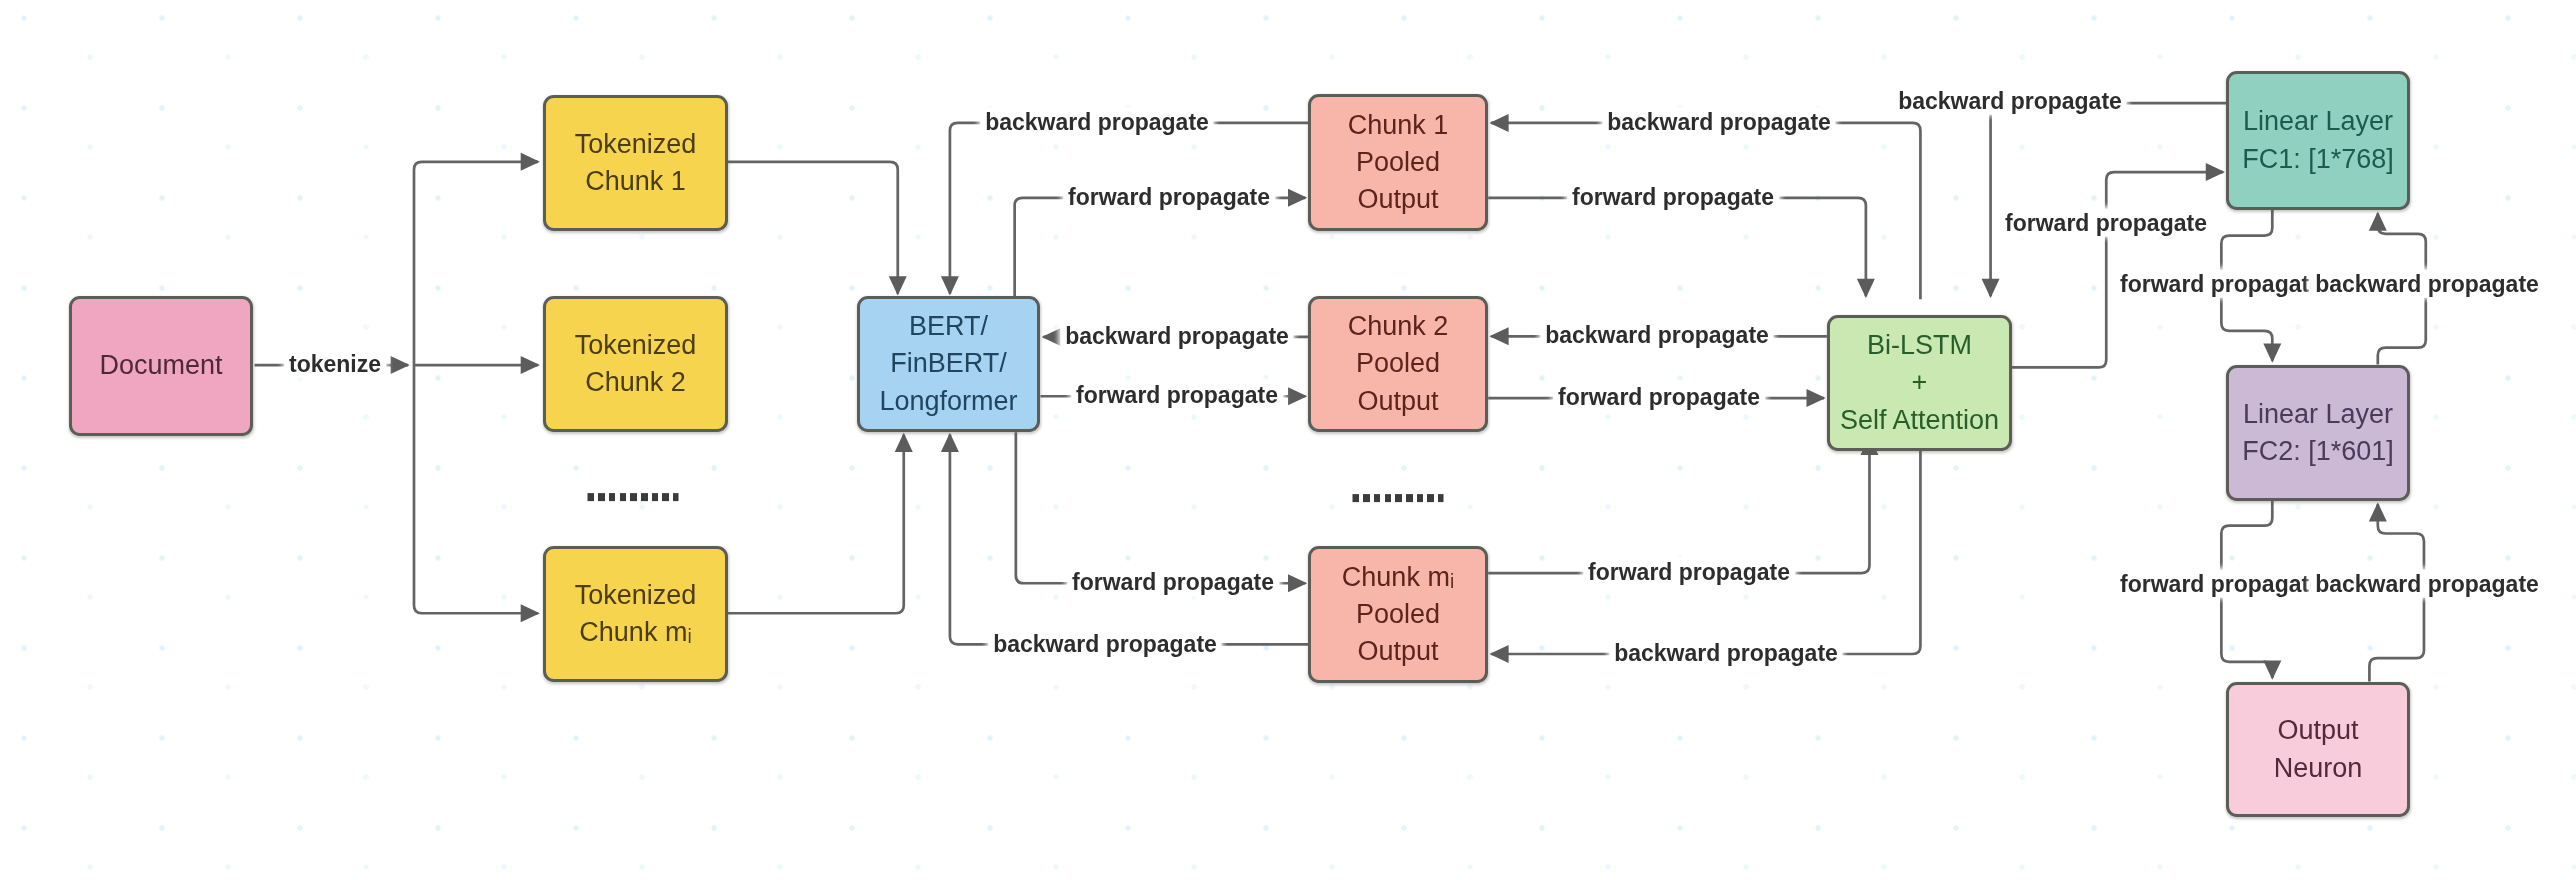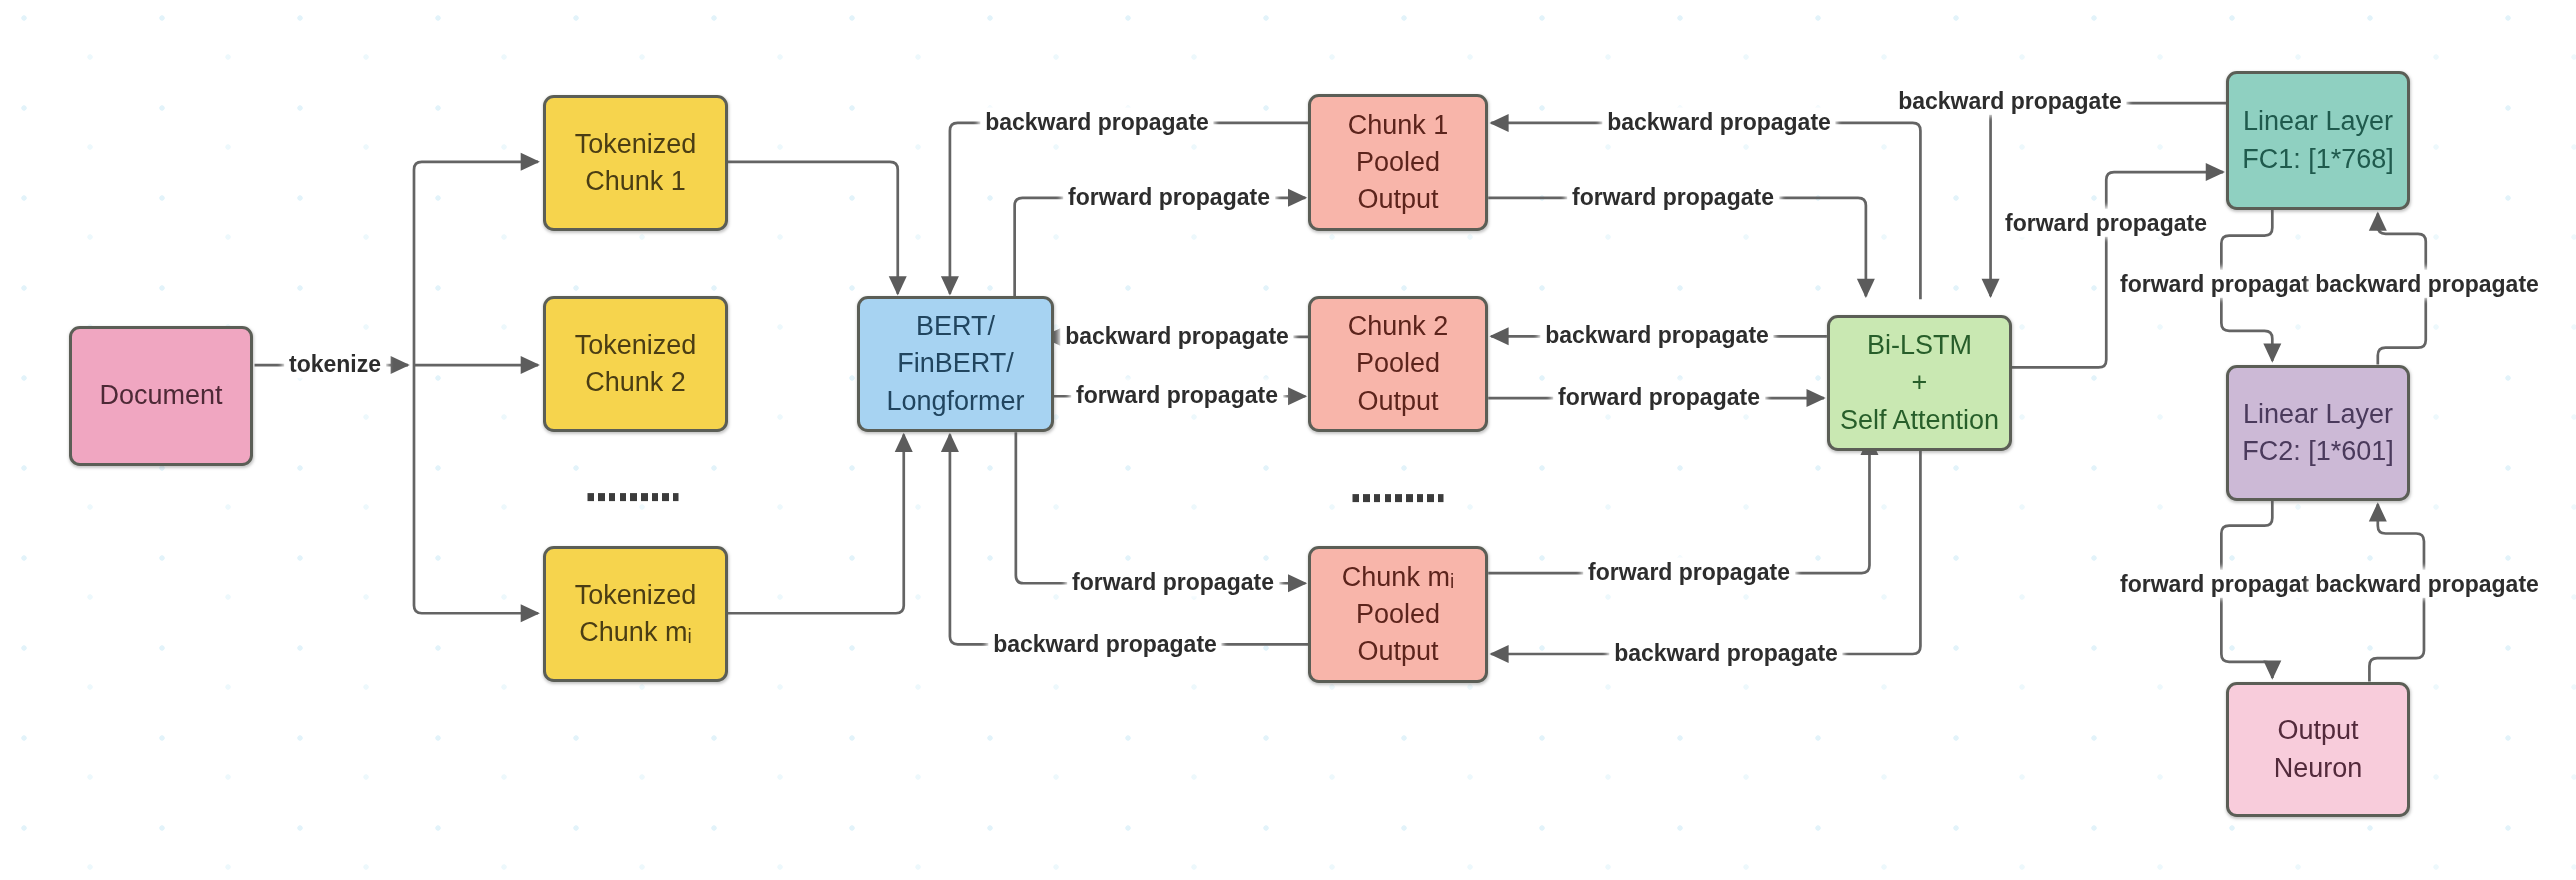--- a/index.html
+++ b/index.html
@@ -95,28 +95,28 @@
       <path class="edge" d="M 2482 956 L 3105 956 Q 3118 956 3118 943 L 3118 730" stroke="#646464" stroke-width="4.5" marker-end="url(#arrowhead)"></path>
       <path class="edge" d="M 3203 725 L 3203 1078 Q 3203 1091 3190 1091 L 2487 1091" stroke="#646464" stroke-width="4.5" marker-end="url(#arrowhead)"></path>
       <path class="edge" d="M 3713 172 L 3333 172 Q 3320 172 3320 185 L 3320 494" stroke="#646464" stroke-width="4.5" marker-end="url(#arrowhead)"></path>
       <path class="edge" d="M 3355 613 L 3500 613 Q 3513 613 3513 600 L 3513 300 Q 3513 287 3526 287 L 3708 287" stroke="#646464" stroke-width="4.5" marker-end="url(#arrowhead)"></path>
       <path class="edge" d="M 3790 350 L 3790 380 Q 3790 393 3777 393 L 3718 393 Q 3705 393 3705 406 L 3705 539 Q 3705 552 3718 552 L 3777 552 Q 3790 552 3790 565 L 3790 602" stroke="#646464" stroke-width="4.5" marker-end="url(#arrowhead)"></path>
       <path class="edge" d="M 3966 608 L 3966 593 Q 3966 580 3979 580 L 4033 580 Q 4046 580 4046 567 L 4046 403 Q 4046 390 4033 390 L 3979 390 Q 3966 390 3966 377 L 3966 356" stroke="#646464" stroke-width="4.5" marker-end="url(#arrowhead)"></path>
       <path class="edge" d="M 3790 835 L 3790 864 Q 3790 877 3777 877 L 3718 877 Q 3705 877 3705 890 L 3705 1091 Q 3705 1104 3718 1104 L 3777 1104 Q 3790 1104 3790 1117 L 3790 1131" stroke="#646464" stroke-width="4.5" marker-end="url(#arrowhead)"></path>
       <path class="edge" d="M 3952 1137 L 3952 1111 Q 3952 1098 3965 1098 L 4030 1098 Q 4043 1098 4043 1085 L 4043 903 Q 4043 890 4030 890 L 3979 890 Q 3966 890 3966 877 L 3966 841" stroke="#646464" stroke-width="4.5" marker-end="url(#arrowhead)"></path>
     </svg>
   <div id="node-layer">
-      <div class="node" style="left: 69px; top: 296px; width: 184px; height: 140px; background: rgb(240, 166, 193); border-color: rgb(91, 94, 86); color: rgb(77, 41, 54); margin-top: 30px;"><span>Document</span></div>
+      <div class="node" style="left: 69px; top: 296px; width: 184px; height: 140px; background: rgb(240, 166, 193); border-color: rgb(91, 94, 86); color: rgb(77, 41, 54);"><span>Document</span></div>
       <div class="node" style="left: 543px; top: 95px; width: 185px; height: 136px; background: rgb(246, 212, 77); border-color: rgb(91, 94, 86); color: rgb(74, 61, 20);"><span>Tokenized
 Chunk 1</span></div>
       <div class="node" style="left: 543px; top: 296px; width: 185px; height: 136px; background: rgb(246, 212, 77); border-color: rgb(91, 94, 86); color: rgb(74, 61, 20);"><span>Tokenized
 Chunk 2</span></div>
       <div class="node" style="left: 543px; top: 546px; width: 185px; height: 136px; background: rgb(246, 212, 77); border-color: rgb(91, 94, 86); color: rgb(74, 61, 20);"><span>Tokenized
 Chunk mᵢ</span></div>
-      <div class="node" style="left: 857px; top: 296px; width: 197px; height: 136px; background: rgb(167, 211, 242); border-color: rgb(91, 94, 86); color: rgb(33, 69, 95);"><span>BERT/
+      <div class="node" style="left: 857px; top: 296px; width: 183px; height: 136px; background: rgb(167, 211, 242); border-color: rgb(91, 94, 86); color: rgb(33, 69, 95);"><span>BERT/
 FinBERT/
 Longformer</span></div>
       <div class="node" style="left: 1308px; top: 94px; width: 180px; height: 137px; background: rgb(248, 181, 170); border-color: rgb(91, 94, 86); color: rgb(92, 36, 28);"><span>Chunk 1
 Pooled
 Output</span></div>
       <div class="node" style="left: 1308px; top: 296px; width: 180px; height: 136px; background: rgb(248, 181, 170); border-color: rgb(91, 94, 86); color: rgb(92, 36, 28);"><span>Chunk 2
 Pooled
 Output</span></div>
       <div class="node" style="left: 1308px; top: 546px; width: 180px; height: 137px; background: rgb(248, 181, 170); border-color: rgb(91, 94, 86); color: rgb(92, 36, 28);"><span>Chunk mᵢ
 Pooled

